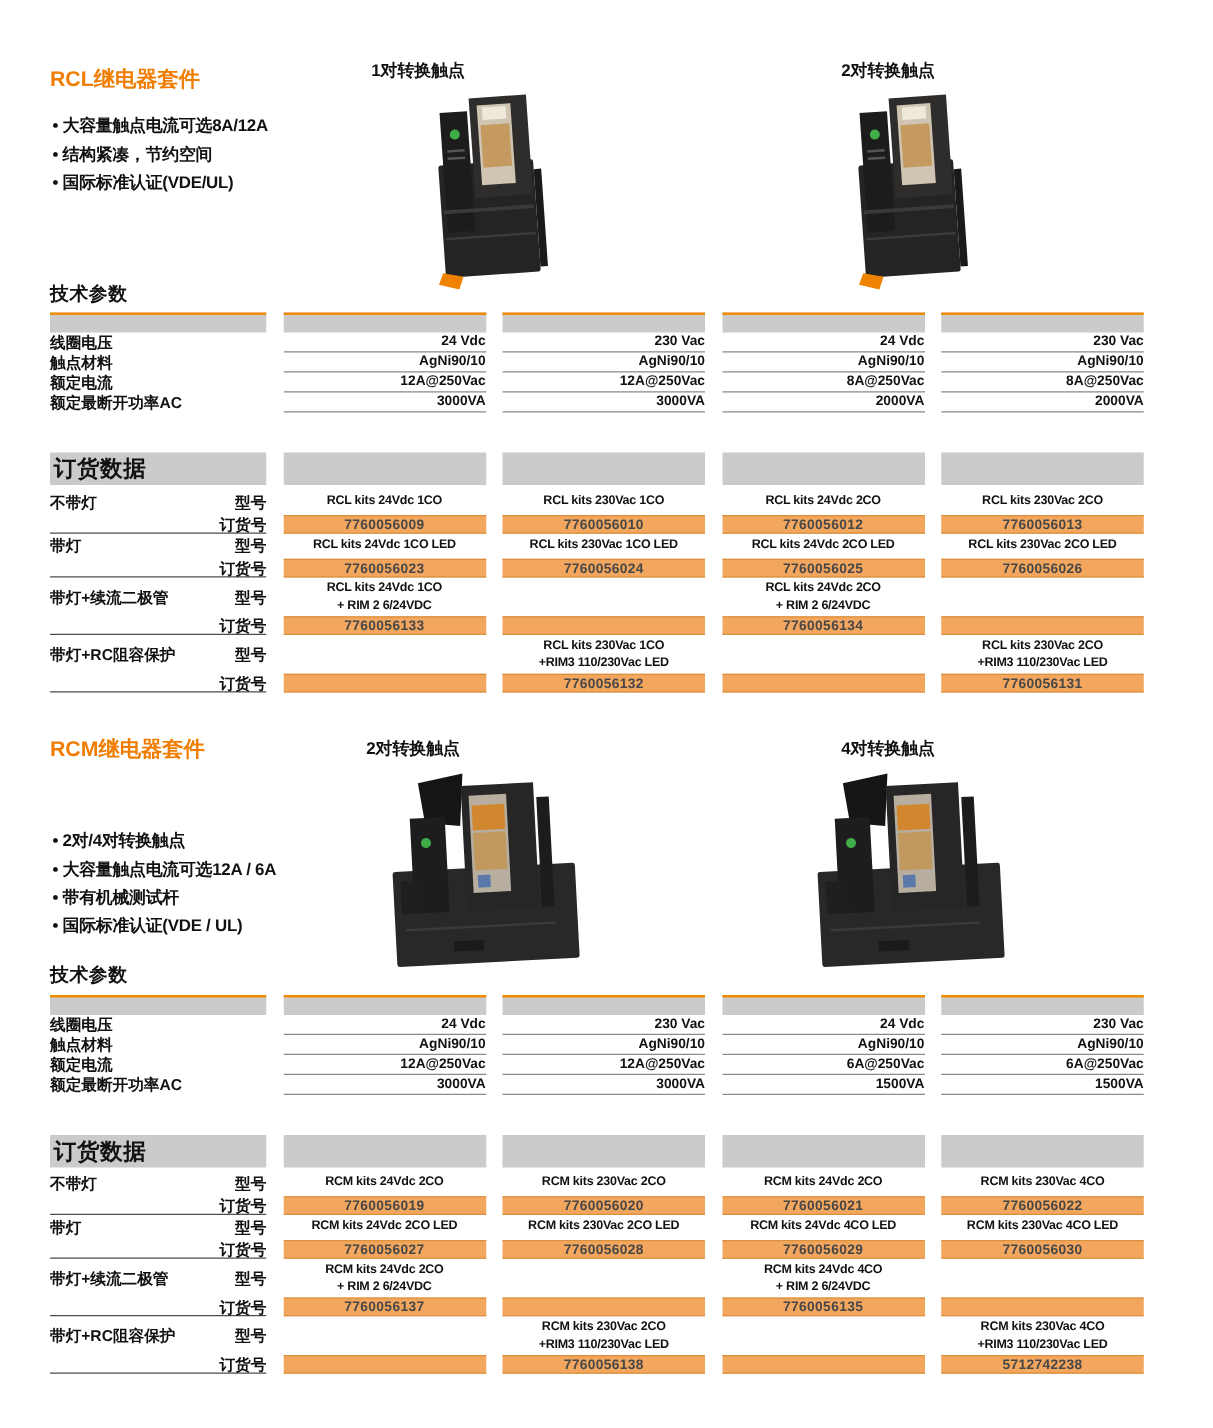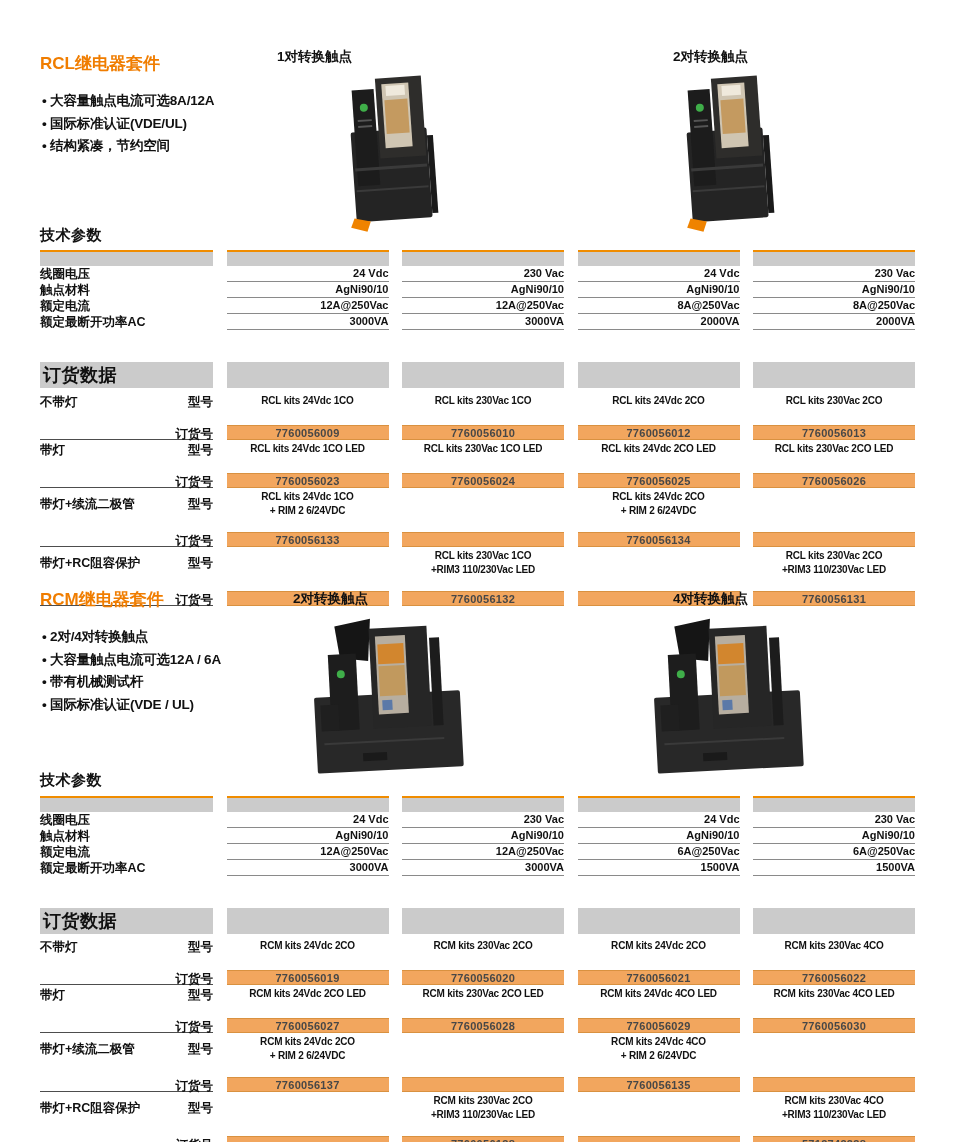--- a/index.html
+++ b/index.html
@@ -53,38 +53,38 @@
   .gname{font-size:12.5px;font-weight:700;white-space:nowrap;}
   .sublabel{font-size:12.5px;font-weight:700;white-space:nowrap;}
   .type-cell{min-height:14px;text-align:center;}
   .type-line{font-size:10px;font-weight:700;line-height:14px;white-space:nowrap;letter-spacing:-0.2px;}
   .rowB-label{
     text-align:right;align-self:end;border-bottom:1px solid var(--rule-dark);
     padding-bottom:2px;height:16px;box-sizing:border-box;
   }
   .rowB-label .sublabel{line-height:14px;}
   .bar{
-    margin-top:14px;height:13px;background:var(--bar-orange);
+    margin-top:1px;height:13px;background:var(--bar-orange);
     border-top:1px solid var(--bar-border);border-bottom:1px solid var(--bar-border);
     display:flex;align-items:center;justify-content:center;
   }
   .bar span{font-size:11px;font-weight:700;color:var(--num-ink);letter-spacing:0.3px;}
   .photo svg{display:block;}
 </style>
 </head>
 <body>
 
 <div id="page">
     <div class="abs sec-title" style="left: 40px; top: 52px;">RCL继电器套件</div>
     <ul class="abs features" style="left: 42px; top: 90px;">
       <li>大容量触点电流可选8A/12A</li>
+      <li>结构紧凑，节约空间</li>
       <li>国际标准认证(VDE/UL)</li>
-      <li>结构紧凑，节约空间</li>
     </ul>
-    <div class="abs fig-cap" style="left: 232px; top: 48px; width: 165px;">1对转换触点</div>
+    <div class="abs fig-cap" style="left: 252px; top: 48px; width: 165px;">1对转换触点</div>
     <div class="abs photo" style="left: 330px; top: 68px;">
       <svg width="118" height="168" viewBox="0 0 118 168">
         <g transform="rotate(-4 59 84)">
           <rect x="22" y="62" width="76" height="90" rx="2" fill="#242424"></rect>
           <rect x="50" y="10" width="46" height="80" fill="#2e2d2b"></rect>
           <rect x="56" y="16" width="27" height="64" fill="#cfc5b2"></rect>
           <rect x="58" y="32" width="23" height="34" fill="#c49a60"></rect>
           <rect x="60" y="18" width="19" height="10" fill="#efe9dc"></rect>
           <rect x="26" y="20" width="22" height="96" fill="#1c1c1c"></rect>
           <circle cx="37" cy="38" r="4" fill="#3fae49"></circle>
@@ -270,21 +270,21 @@
         </div>
         <div class="bar">
           <span></span>
         </div>
         <div class="bar">
           <span>7760056131</span>
         </div>
       </div>
     </div>
     <div class="abs sec-title" style="left: 40px; top: 588px;">RCM继电器套件</div>
-    <ul class="abs features" style="left: 42px; top: 626px;">
+    <ul class="abs features" style="left: 42px; top: 662px;">
       <li>2对/4对转换触点</li>
       <li>大容量触点电流可选12A / 6A</li>
       <li>带有机械测试杆</li>
       <li>国际标准认证(VDE / UL)</li>
     </ul>
     <div class="abs fig-cap" style="left: 248px; top: 590px; width: 165px;">2对转换触点</div>
     <div class="abs photo" style="left: 300px; top: 610px;">
       <svg width="172" height="172" viewBox="0 0 172 172">
         <g transform="rotate(-3 86 86)">
           <rect x="14" y="84" width="146" height="76" rx="2" fill="#282828"></rect>

